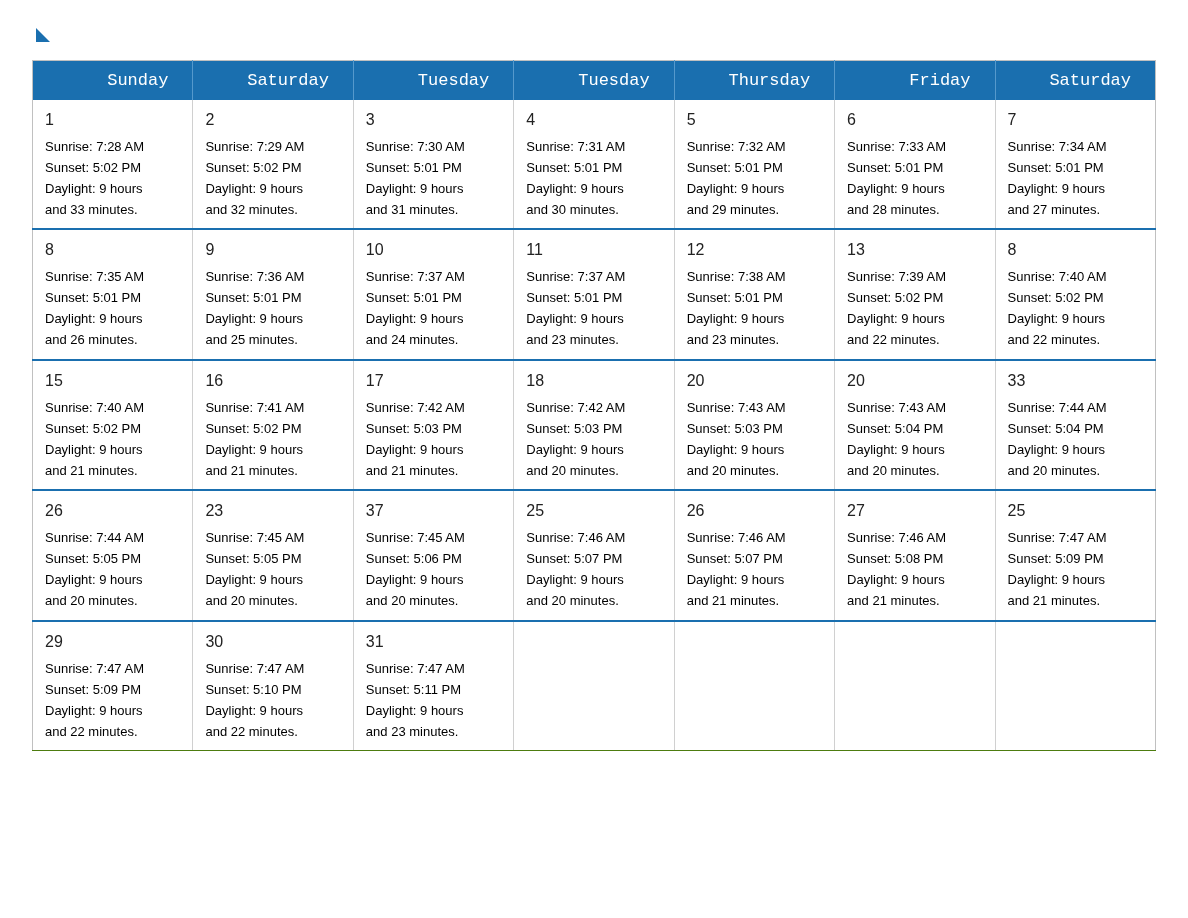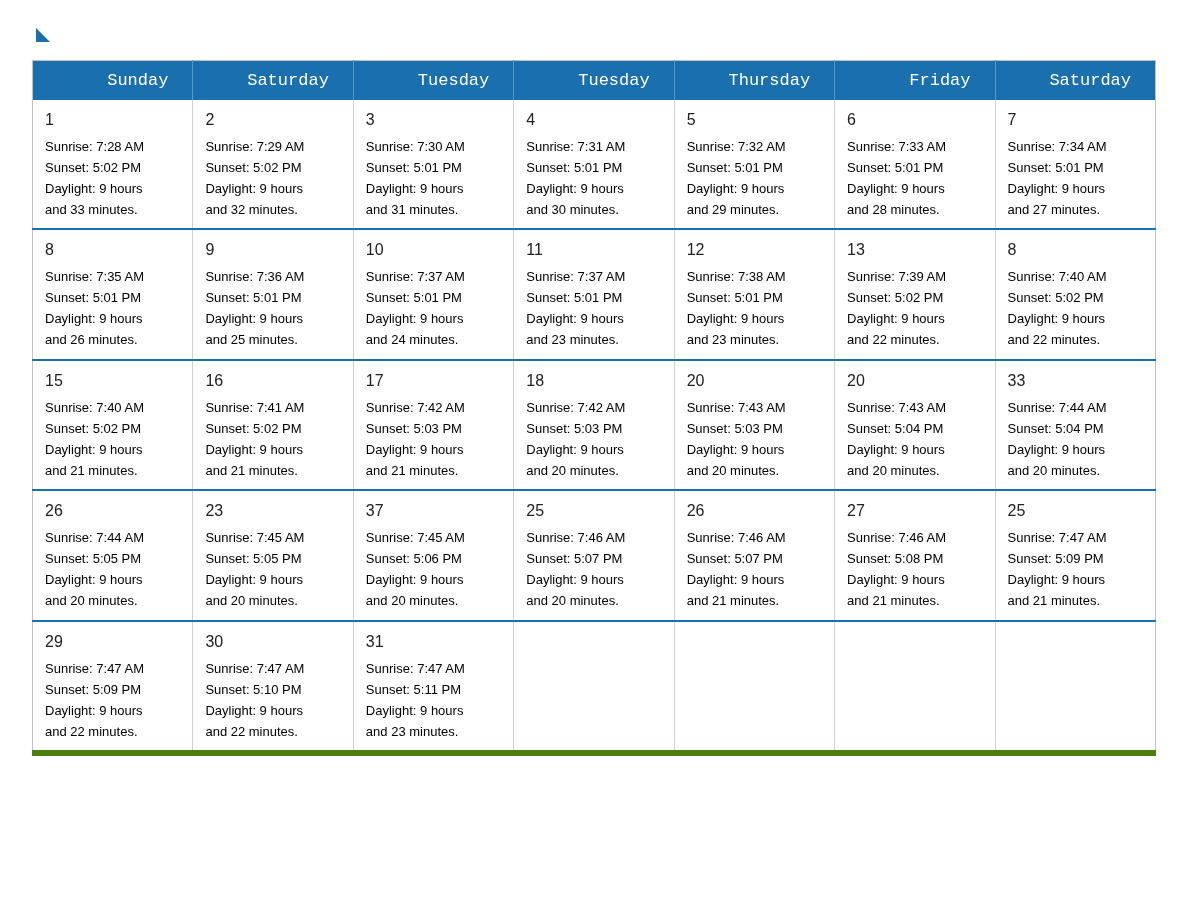--- a/index.html
+++ b/index.html
@@ -87,21 +87,21 @@
       font-size: 13.5px;
       line-height: 1.55;
       width: 14.28%;
       min-height: 110px;
       background: #fff;
     }
     .calendar-table td:last-child {
       border-right: none;
     }
     .calendar-table tr:last-child td {
-      border-bottom: 6px solid #4d7c0f;
+      border-bottom: 1px solid #4d7c0f;
     }
     .day-number {
       font-size: 16px;
       font-weight: normal;
       display: block;
       margin-bottom: 4px;
     }
     .day-info {
       font-size: 13px;
       color: #000000;

